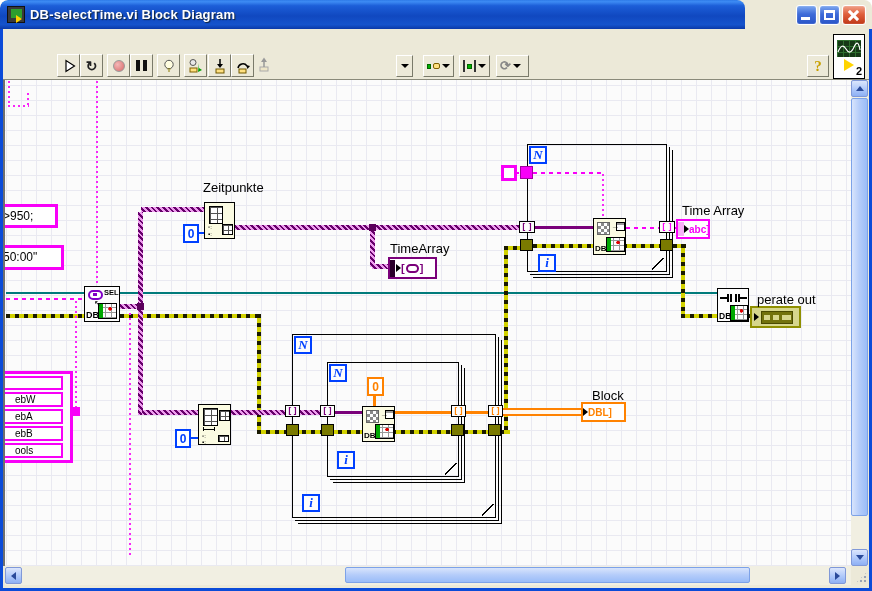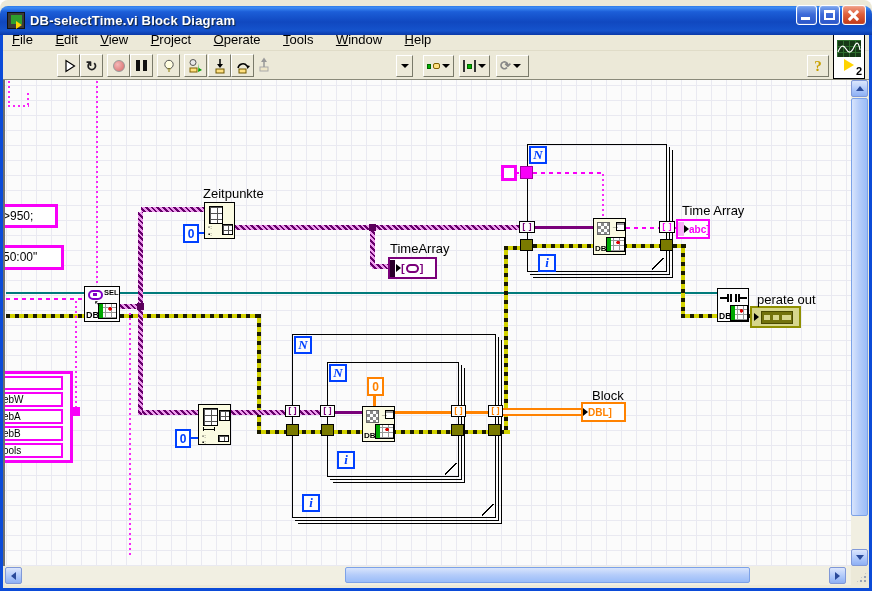--- a/index.html
+++ b/index.html
@@ -2,21 +2,21 @@
 <html><head>
 <meta charset="utf-8">
 <style>
   html,body{margin:0;padding:0;background:#fff;}
   *{box-sizing:border-box;}
   .screen{position:relative;width:872px;height:591px;overflow:hidden;
     font-family:"Liberation Sans",sans-serif;background:#ECE9D8;border-radius:8px 8px 0 0;}
   .abs{position:absolute;}
 
   
-  .titlebar{left:0;top:6px;width:872px;height:29px;z-index:20;border-radius:8px 8px 0 0;
+  .titlebar{left:0;top:0;width:745px;height:29px;z-index:20;border-radius:8px 8px 0 0;
     background:linear-gradient(180deg,#2E7BE8 0%,#3D8BF4 6%,#1C5ED8 20%,#1048C0 55%,#1553CC 85%,#0A39A8 100%);}
   .titlebar .ttl{position:absolute;left:30px;top:7px;color:#fff;font-size:13px;font-weight:bold;
     text-shadow:1px 1px 1px #123;letter-spacing:.2px;white-space:nowrap;}
   .appicon{position:absolute;left:7px;top:6px;width:18px;height:17px;background:#3A3A3A;border:1px solid #111;}
   .appicon .scr{position:absolute;left:3px;top:2px;width:11px;height:9px;background:#2E9E2E;}
   .appicon .arw{position:absolute;left:8px;top:8px;width:0;height:0;border-left:6px solid #FFD400;border-top:4px solid transparent;border-bottom:4px solid transparent;}
   .winbtn{position:absolute;top:5px;width:21px;height:20px;border-radius:3px;border:1px solid #fff;
     background:linear-gradient(180deg,#7FA8F0,#3E6BD8 45%,#2A55C8);box-shadow:inset 0 0 1px #fff;z-index:21;}
   .winbtn.close{background:linear-gradient(180deg,#F0A088,#E0603C 45%,#C03818);}
   .glyph-min{position:absolute;left:4px;bottom:4px;width:9px;height:3px;background:#fff;}
@@ -96,21 +96,21 @@
 
   .const{position:absolute;background:#fff;display:flex;align-items:center;justify-content:center;z-index:3;font-weight:bold;font-size:12px;}
   .c-blue{border:2px solid #0040FF;color:#0040FF;}
   .c-orange{border:2px solid #FF8200;color:#FF8200;}
   .c-pink{border:3px solid #F800F8;}
 
   .strconst{position:absolute;background:#fff;border:3px solid #F800F8;border-left:none;color:#000;
     font-size:12px;padding:2px 2px 0 2px;z-index:3;white-space:nowrap;}
   .cluster{position:absolute;border:3px solid #F800F8;border-left:none;background:#FCFCFC;z-index:3;}
   .clrow{position:absolute;background:#fff;border:2px solid #F800F8;border-left:none;color:#000;font-size:10px;
-    padding-left:2px;z-index:4;white-space:nowrap;overflow:hidden;}
+    padding-left:14px;z-index:4;white-space:nowrap;overflow:hidden;}
 
   .dlabel{position:absolute;color:#000;font-size:13px;z-index:4;white-space:nowrap;}
 
   .icon-node{position:absolute;background:#FBFBE2;border:1.5px solid #000;z-index:3;}
   .icon-node.white{background:#FCFCFC;}
   .mini-grid{position:absolute;border:1px solid #000;background:#fff;
     background-image:linear-gradient(#555 1px,transparent 1px),linear-gradient(90deg,#555 1px,transparent 1px);}
   .mini-table{position:absolute;border:1px solid #000;
     background-image:radial-gradient(circle at 65% 35%,#E00000 0 1.5px,rgba(0,0,0,0) 2px),
       linear-gradient(90deg,#00A800 0 4px,rgba(0,0,0,0) 4px),
@@ -154,30 +154,20 @@
       <div class="glyph-min"></div>
     </div>
   <div class="winbtn" style="left:819px;">
       <div class="glyph-max"></div>
     </div>
   <div class="winbtn close" style="left:842px;width:24px;">
       <div class="glyph-x1"></div>
       <div class="glyph-x2"></div>
     </div>
 
-  <div class="abs menubar">
-    <span class="menu-item"><u>F</u>ile</span>
-    <span class="menu-item"><u>E</u>dit</span>
-    <span class="menu-item"><u>V</u>iew</span>
-    <span class="menu-item"><u>P</u>roject</span>
-    <span class="menu-item"><u>O</u>perate</span>
-    <span class="menu-item"><u>T</u>ools</span>
-    <span class="menu-item"><u>W</u>indow</span>
-    <span class="menu-item"><u>H</u>elp</span>
-  </div>
 
   <div class="abs toolbar"></div>
   <div class="abs tb-sep"></div>
 
   <div class="tbtn" style="left:57px;">
     <svg width="16" height="16">
         <path d="M5 2.5v11l8.5-5.5z" fill="#fff" stroke="#000" stroke-width="1.2"></path>
       </svg>
   </div>
   <div class="tbtn" style="left:80px;">
@@ -381,21 +371,21 @@
     <div class="icon-node white" style="left:79px;top:206px;width:36px;height:36px;">
       <div class="refnum" style="left:3px;top:3px;width:15px;height:10px;">
           <i></i>
         </div>
       <div class="db-txt" style="left:19px;top:1px;font-size:7.5px;">SEL</div>
       <div class="abs" style="left:9px;top:12px;font-size:8px;z-index:1;">↖</div>
       <div class="mini-table" style="left:13px;top:16px;width:19px;height:16px;"></div>
       <div class="db-txt" style="left:1px;top:23px;font-size:9px;">DB</div>
     </div>
 
-    <div class="dlabel" style="left:198px;top:106px;">Zeitpunkte</div>
+    <div class="dlabel" style="left:198px;top:100px;">Zeitpunkte</div>
     <div class="icon-node" style="left:199px;top:122px;width:31px;height:37px;">
       <div class="mini-grid" style="left:4px;top:3px;width:14px;height:18px;background-size:7px 6px;"></div>
       <div class="mini-grid" style="left:17px;top:21px;width:11px;height:11px;background-size:5px 5px;"></div>
       <div class="abs" style="left:3px;top:21px;font-size:6px;line-height:6px;z-index:1;">▫:</div>
       <div class="abs" style="left:3px;top:28px;font-size:6px;line-height:6px;z-index:1;">▪:</div>
     </div>
 
     <div class="dlabel" style="left:385px;top:161px;">TimeArray</div>
     <div class="indicator local" style="left:383px;top:177px;width:49px;height:22px;">
       <div class="strip"></div>

